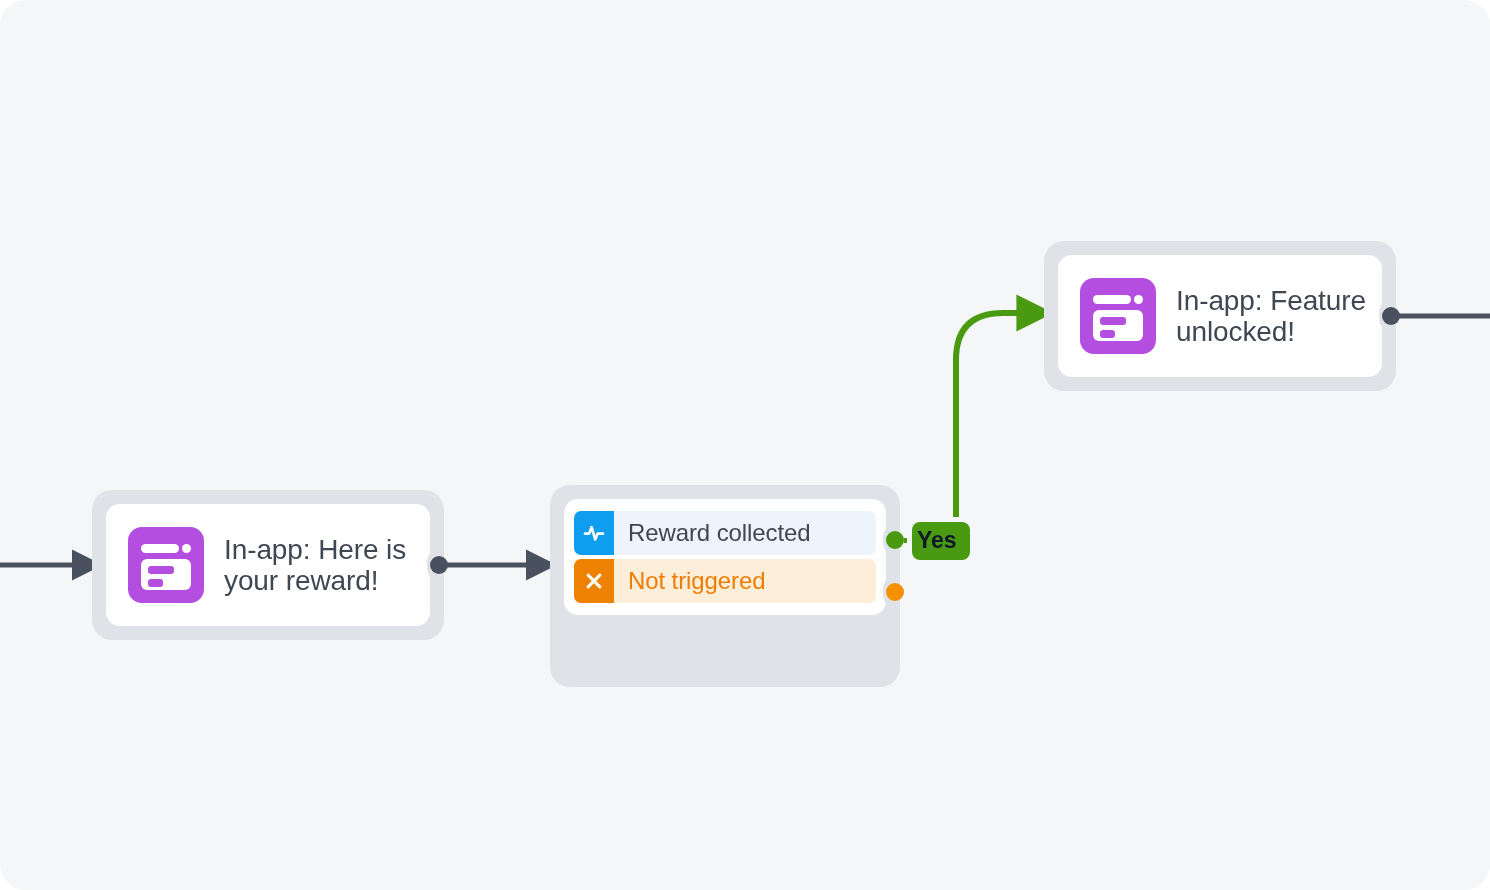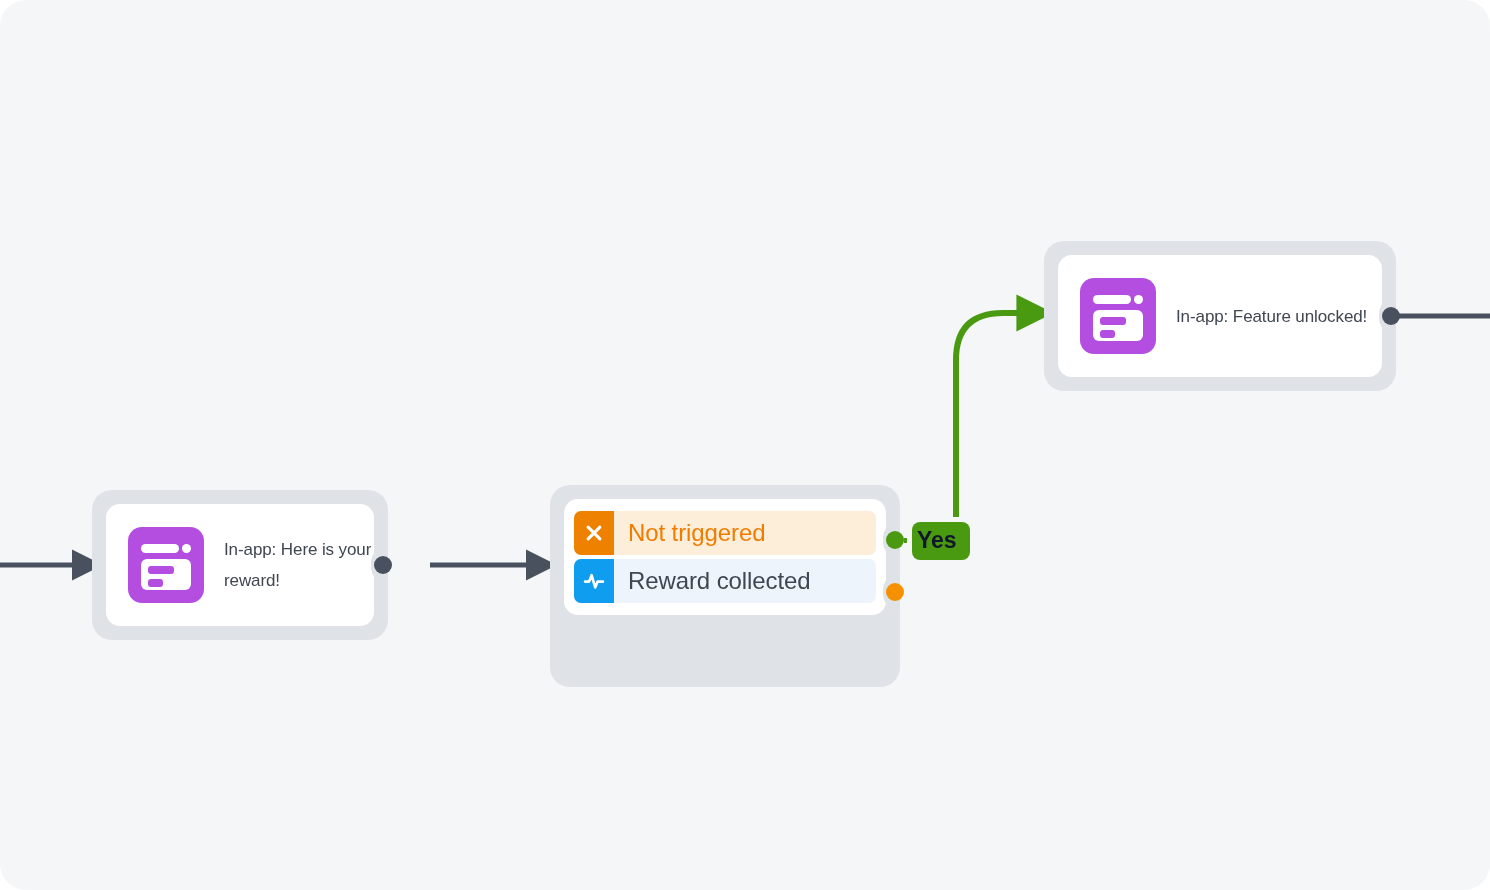--- a/index.html
+++ b/index.html
@@ -51,21 +51,21 @@
   .msg-node .node-card {
     left: 14px;
     top: 14px;
     right: 14px;
     bottom: 14px;
     display: flex;
     align-items: center;
     padding-left: 22px;
   }
   .msg-title {
-    font-size: 17px;
+    font-size: 28px;
     line-height: 31px;
     color: #3f4753;
     letter-spacing: -0.1px;
     margin-left: 20px;
     max-width: 196px;
   }
 
   
   .inapp-icon {
     width: 76px;
@@ -229,53 +229,53 @@
 
     <line x1="0" y1="565" x2="80" y2="565" stroke="#4a515e" stroke-width="5" marker-end="url(#arrow-dark)"></line>
 
     <line x1="430" y1="565" x2="534" y2="565" stroke="#4a515e" stroke-width="5" marker-end="url(#arrow-dark)"></line>
 
     <path d="M 956,520 L 956,360 Q 956,313 1003,313 L 1026,313" fill="none" stroke="#4a9a11" stroke-width="6" stroke-linecap="round" marker-end="url(#arrow-green)"></path>
 
     <line x1="1380" y1="316" x2="1490" y2="316" stroke="#4a515e" stroke-width="5"></line>
   </svg>
 
-  <div class="node-wrap msg-node" style="left:92px; top:490px; width:296px; height:150px;">
+  <div class="node-wrap msg-node" style="left:92px; top:490px; width:352px; height:150px;">
     <div class="node-card">
       <div class="inapp-icon">
         <div class="bar"></div>
         <div class="dot"></div>
         <div class="panel"></div>
       </div>
       <div class="msg-title">In-app: Here is your reward!</div>
     </div>
 
     <div class="notch" style="right:0px; top:56px;"></div>
     <div class="port dark" style="right:-4px; top:66px;"></div>
   </div>
 
   <div class="node-wrap trigger-node" style="left:550px; top:485px; width:350px; height:202px;">
 
     <div class="node-card">
+      <div class="opt-row blue">
+        <div class="opt-icon blue">
+          <svg width="24" height="24" viewBox="0 0 24 24" aria-hidden="true">
+            <path d="M3 12.6 H7.1 L9.6 6.2 L13.2 18.4 L15.6 12.6 H21" fill="none" stroke="#ffffff" stroke-width="2.6" stroke-linecap="round" stroke-linejoin="round"></path>
+          </svg>
+        </div>
+        <div class="opt-label dark">Reward collected</div>
+      </div>
+
       <div class="opt-row peach">
         <div class="opt-icon orange">
           <svg width="22" height="22" viewBox="0 0 24 24" aria-hidden="true">
             <path d="M5.6 5.6 L18.4 18.4 M18.4 5.6 L5.6 18.4" fill="none" stroke="#ffffff" stroke-width="3.4" stroke-linecap="round"></path>
           </svg>
         </div>
         <div class="opt-label orange">Not triggered</div>
-      </div>
-
-      <div class="opt-row blue">
-        <div class="opt-icon blue">
-          <svg width="24" height="24" viewBox="0 0 24 24" aria-hidden="true">
-            <path d="M3 12.6 H7.1 L9.6 6.2 L13.2 18.4 L15.6 12.6 H21" fill="none" stroke="#ffffff" stroke-width="2.6" stroke-linecap="round" stroke-linejoin="round"></path>
-          </svg>
-        </div>
-        <div class="opt-label dark">Reward collected</div>
       </div>
     </div>
 
 
     <div class="notch" style="right:0px; top:36px;"></div>
     <div class="port green" style="right:-4px; top:46px;"></div>
 
     <div class="notch" style="right:0px; top:88px;"></div>
     <div class="port orange" style="right:-4px; top:98px;"></div>
 

